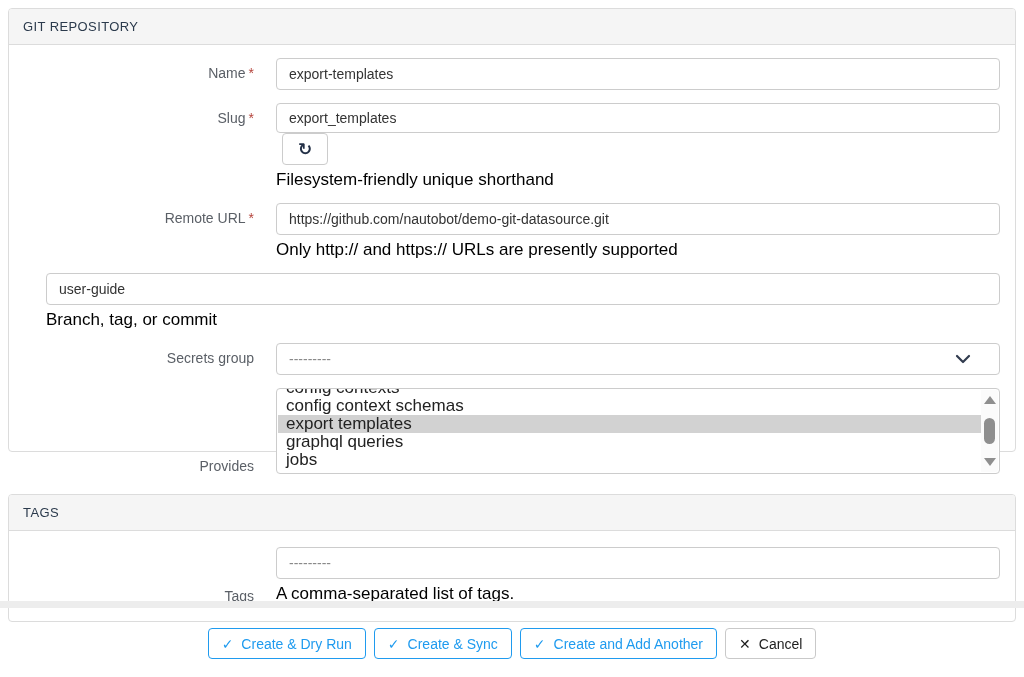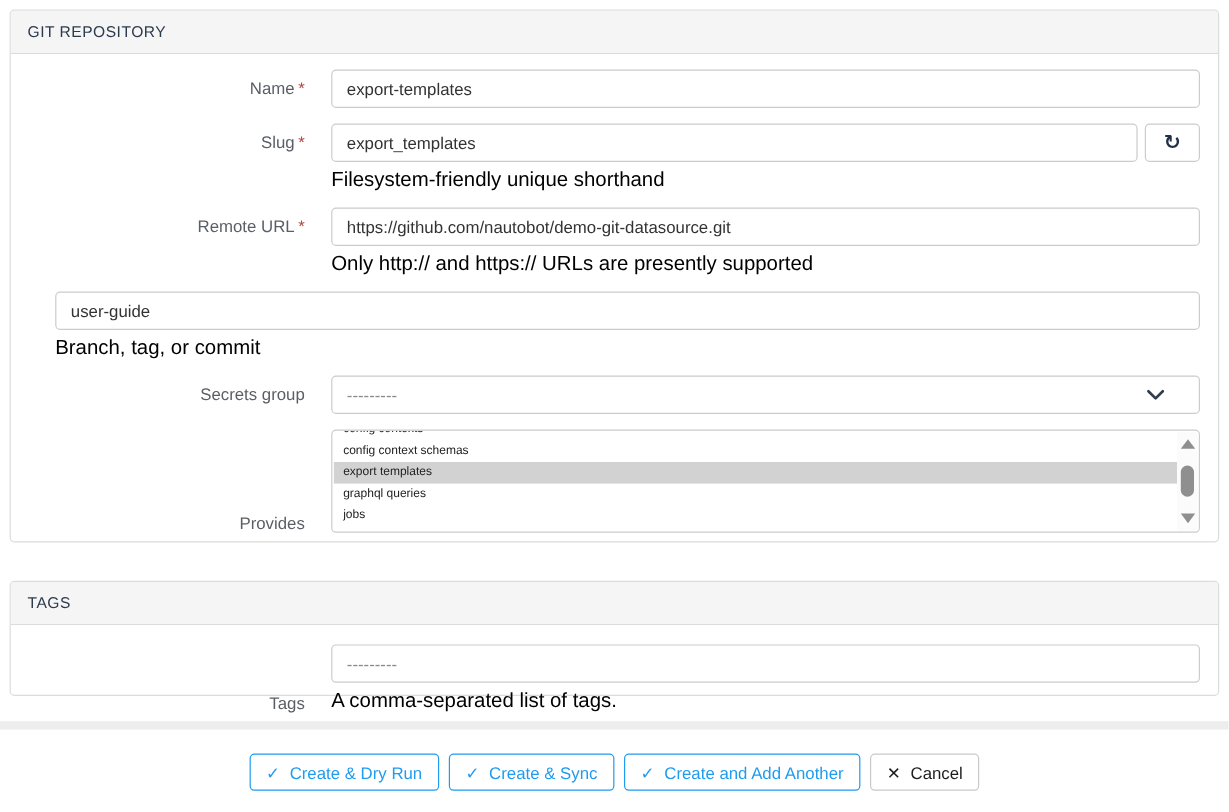--- a/index.html
+++ b/index.html
@@ -22,57 +22,57 @@
   .flabel { width:230px; text-align:right; padding-top:7px; font-size:14px; color:#5a5f66; }
   .req { color:#b5443c; margin-left:3px; }
   .fctl { flex:1; margin-left:10px; min-width:0;padding-left:12px; }
 
   .tinput { display:block; width:100%; height:32px; padding:6px 12px; font-size:14px;
             color:#333; background:#fff; border:1px solid #ccc; border-radius:4px;
             font-family:"Liberation Sans", sans-serif; outline:none; }
   .help { margin-top:5px; font-size:17px; color:#000000; }
 
   
-  .slug-group { display:flex; }
+  .slug-group { display:flex;flex-direction:column; }
   .slug-group .tinput { flex:1; }
   .icon-btn { width:46px; height:32px; margin-left:6px; background:#fff; border:1px solid #ccc;
               border-radius:4px; display:flex; align-items:center; justify-content:center;
               cursor:pointer; }
   .refresh-glyph { font-family:"DejaVu Sans", sans-serif; font-size:17px; font-weight:bold;
                    color:#233047; line-height:1; }
 
   
   .fakeselect { position:relative; height:32px; border:1px solid #ccc; border-radius:4px;
                 background:#fff; display:flex; align-items:center; padding:0 30px 0 12px;
                 font-size:14px; color:#8a8a8a; cursor:pointer; }
   .fakeselect svg { position:absolute; right:28px; top:50%; transform:translateY(-50%); }
 
   
   .listbox { position:relative; height:86px; border:1px solid #ccc; border-radius:4px;
              background:#fff; overflow:hidden; }
   .listbox-inner { position:absolute; left:1px; right:18px; top:0; bottom:0; overflow:hidden; }
-  .opt { height:18px; line-height:18px; padding:0 8px; font-size:10px; color:#222;
+  .opt { height:18px; line-height:18px; padding:0 8px; font-size:17px; color:#222;
          white-space:nowrap; cursor:default; }
   .opt.clipped { margin-top:-10px; }
   .opt.selected { background:#d2d2d2; }
 
   
   .sbar { position:absolute; top:1px; bottom:1px; right:1px; width:17px; background:#fbfbfb;
           border-radius:0 3px 3px 0; }
   .sarrow { position:absolute; left:50%; transform:translateX(-50%); width:0; height:0; cursor:pointer; }
   .sarrow.up { top:6px; border-left:6px solid transparent; border-right:6px solid transparent;
                border-bottom:8px solid #8f8f8f; }
   .sarrow.down { bottom:6px; border-left:6px solid transparent; border-right:6px solid transparent;
                  border-top:8px solid #8f8f8f; }
   .sthumb { position:absolute; left:3px; width:11px; height:26px; top:28px; background:#8f8f8f;
             border-radius:6px; cursor:grab; }
 
   
   #git-panel { top:8px; height:444px; }
-  #tags-panel { top:484px; height:96px; }
+  #tags-panel { top:494px; height:128px; }
   #tags-panel .panel-body { padding-top:16px; }
 
   .page-divider { position:absolute; left:0; top:601px; width:1024px; height:7px; background:#ededed; }
 
   
   .btn-row { position:absolute; left:0; top:628px; width:1024px; display:flex;
              justify-content:center; gap:8px; }
   .btn { height:31px; display:inline-flex; align-items:center; gap:8px; padding:0 13px;
          background:#fff; border:1px solid #1f9bef; border-radius:4px; color:#1f9bef;
          font-size:14px; font-family:"Liberation Sans", sans-serif; cursor:pointer; }

